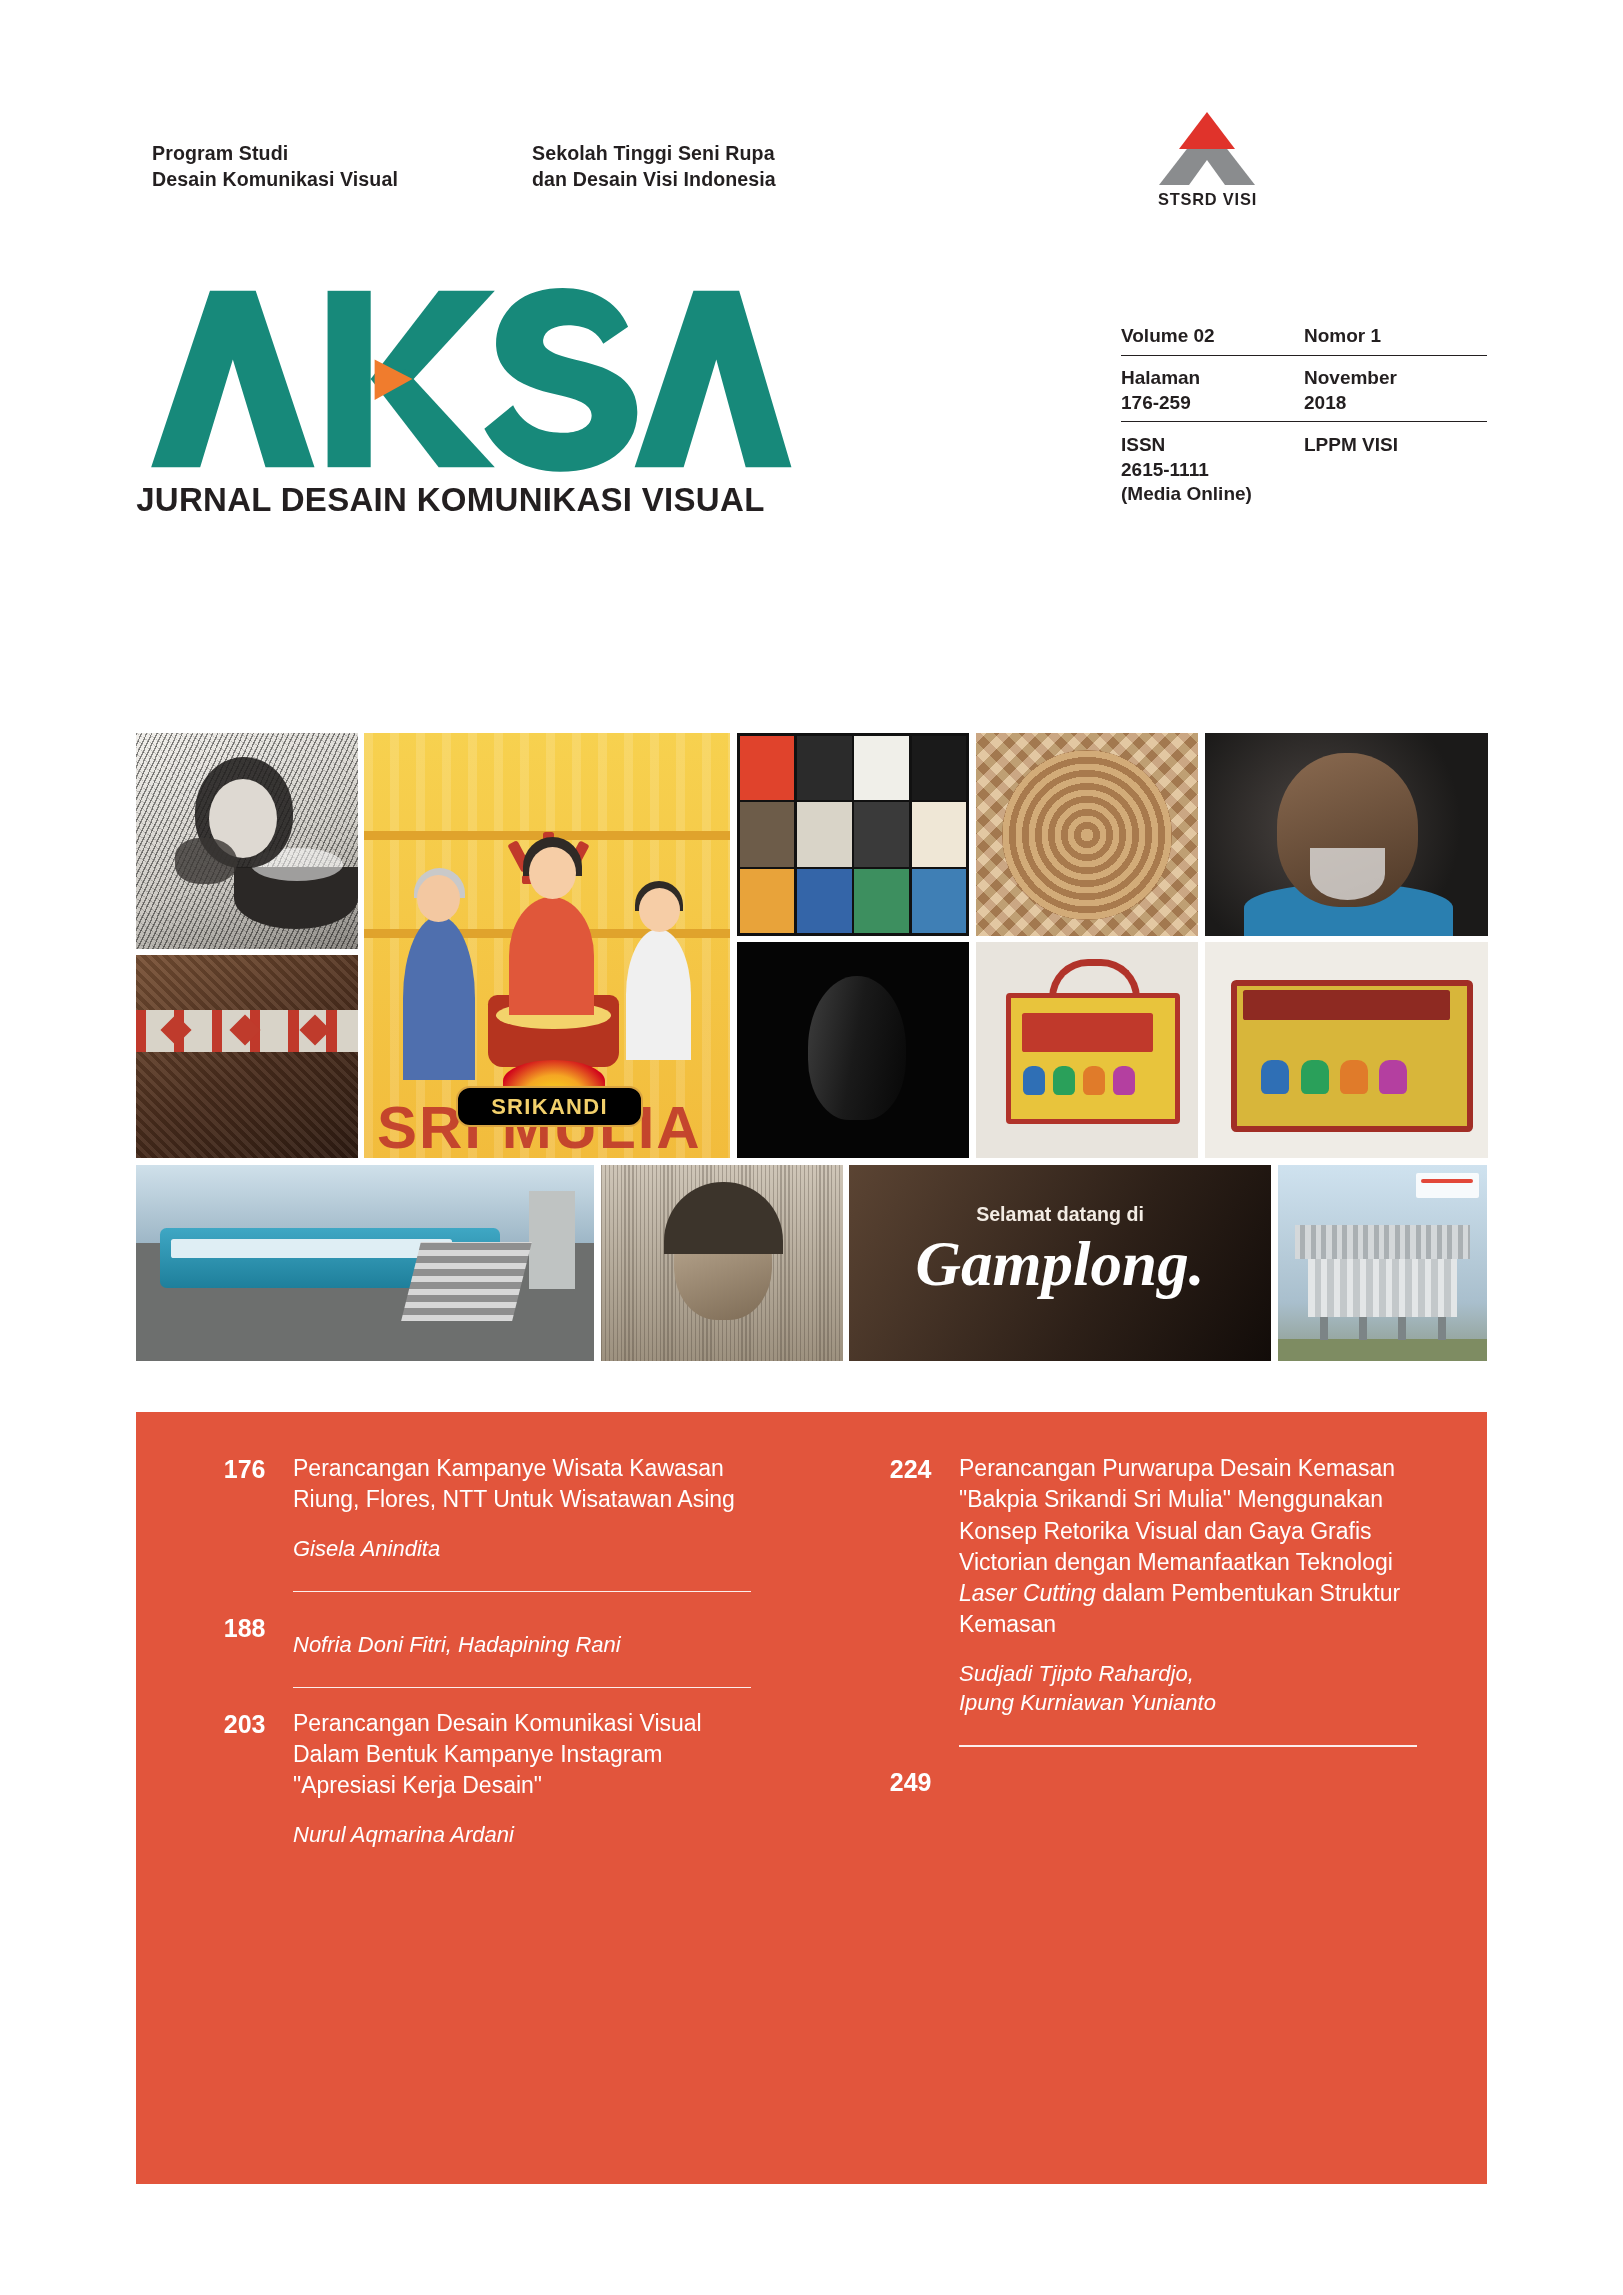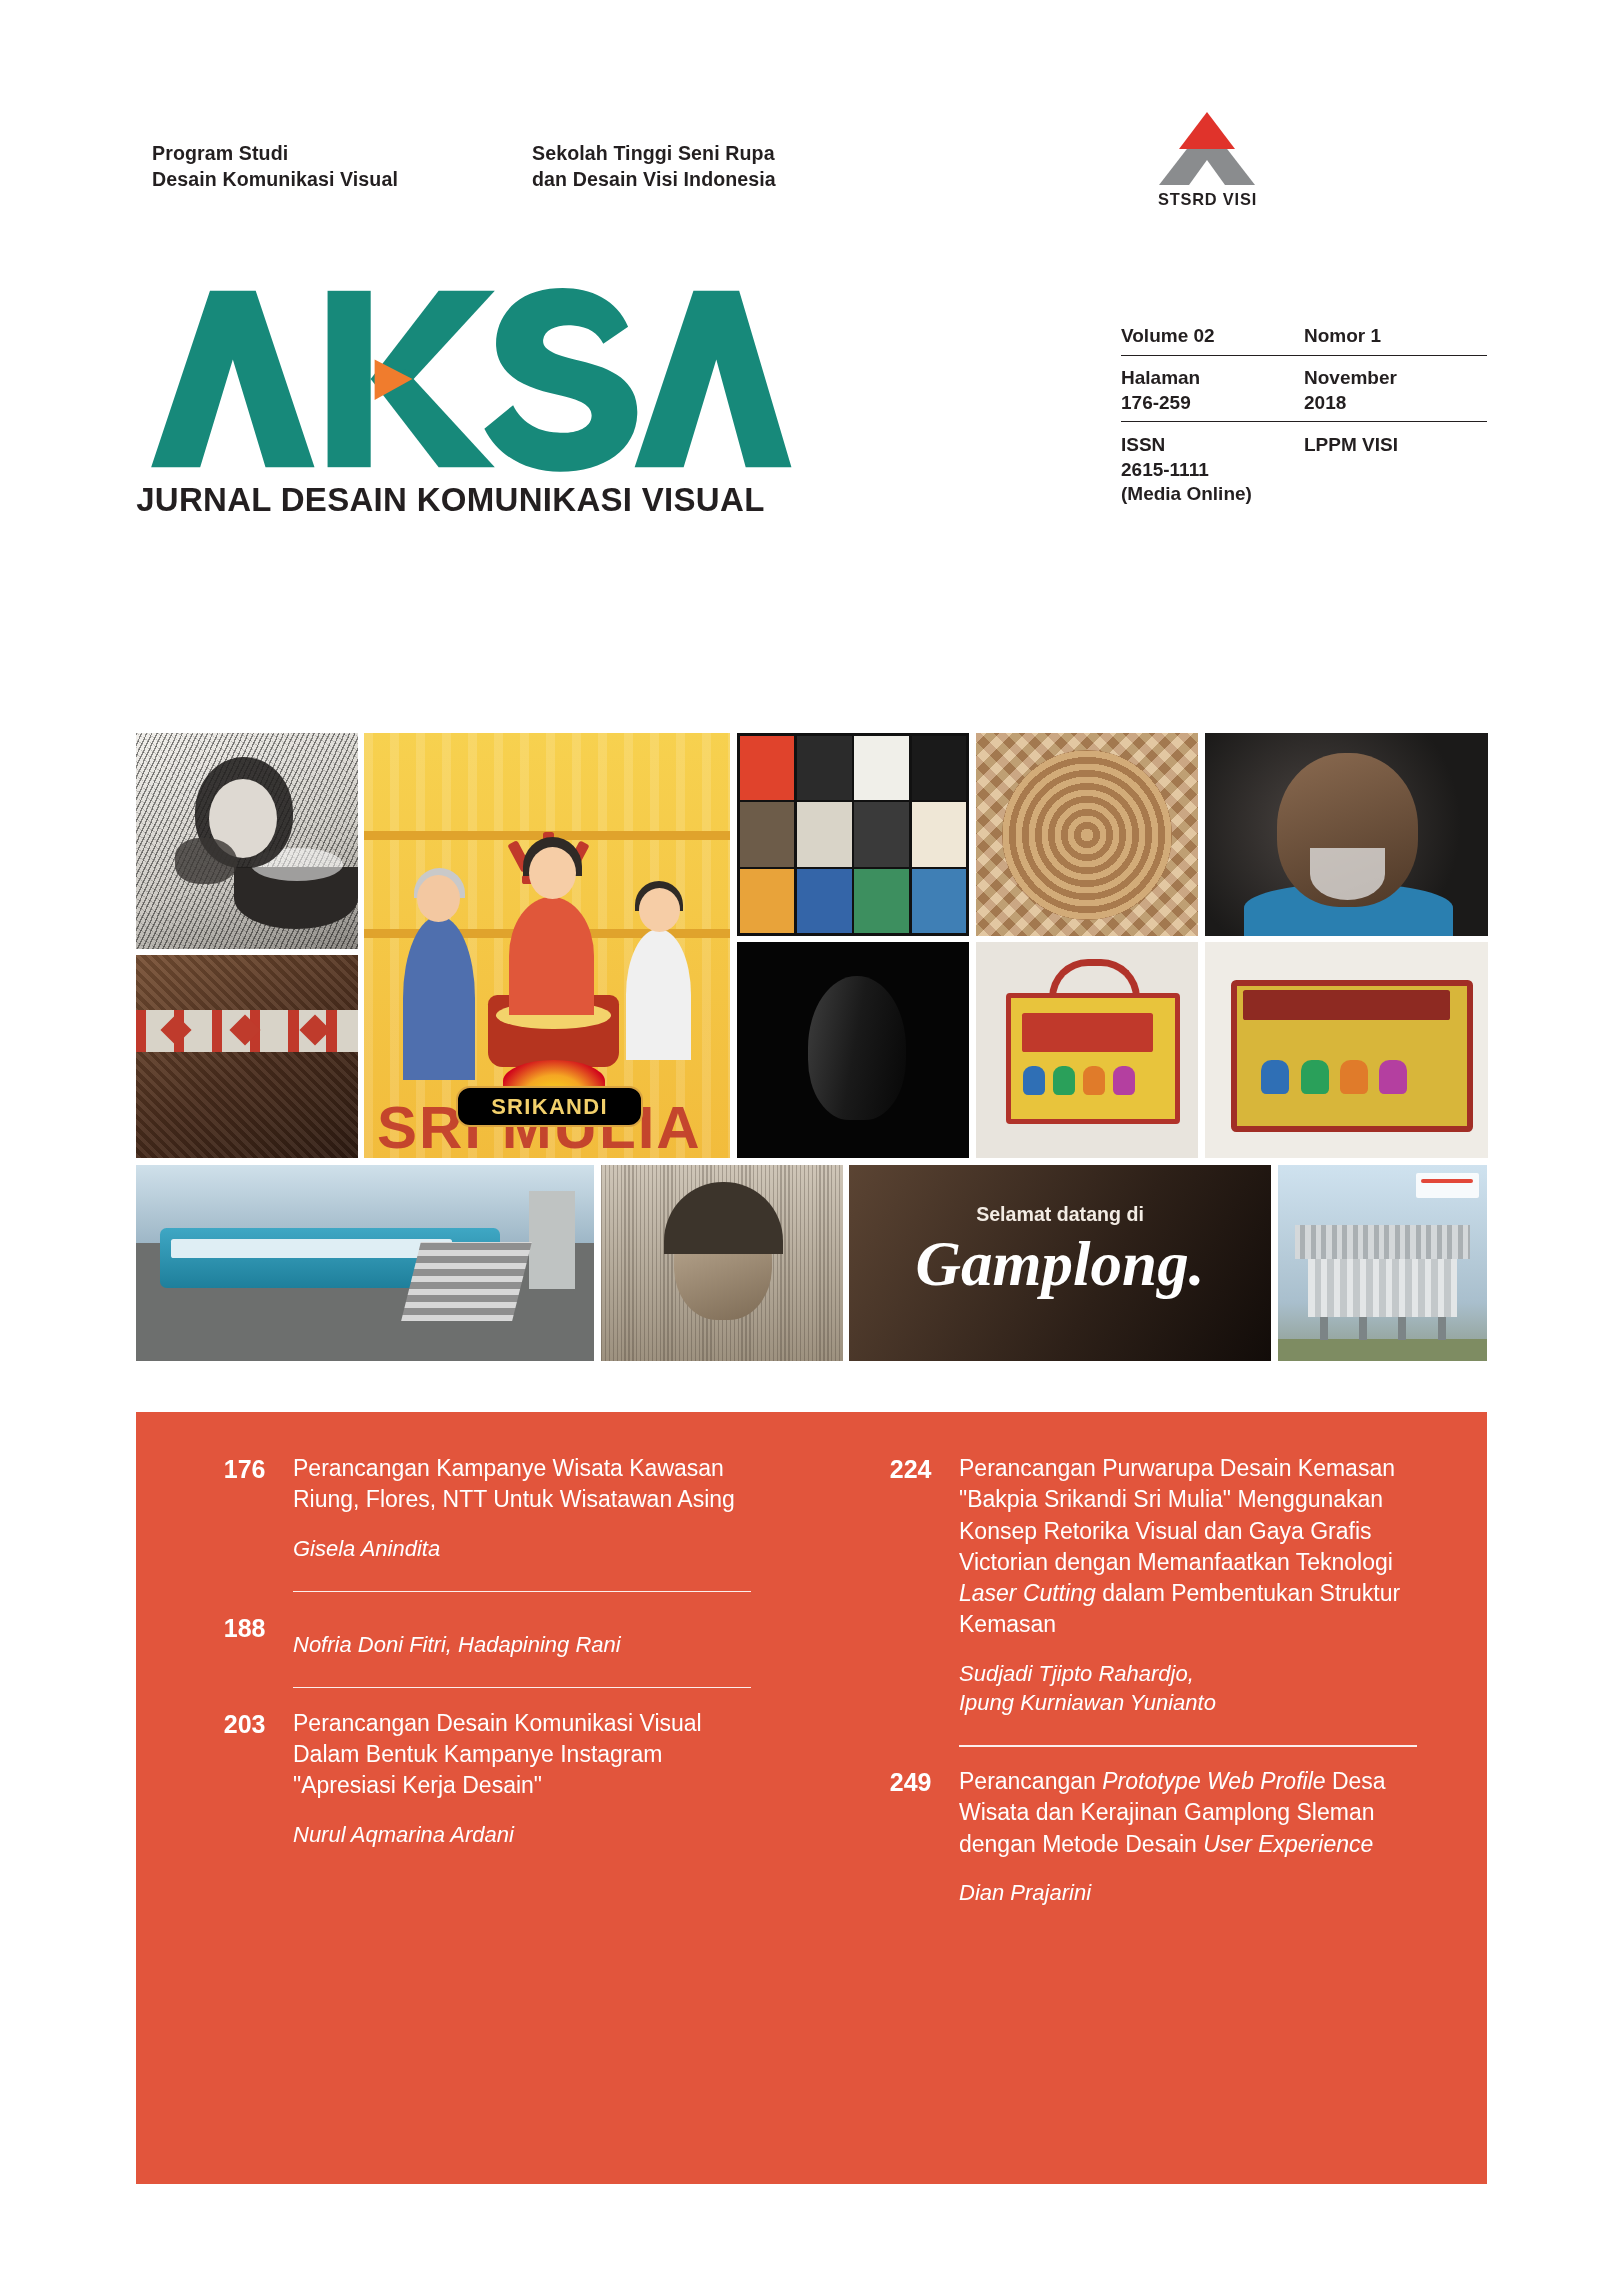--- a/index.html
+++ b/index.html
@@ -634,20 +634,16 @@
       <div class="entry">
         <div class="pg">224</div>
         <div class="body">
           <div class="ttl"><span>Perancangan Purwarupa Desain Kemasan "Bakpia Srikandi Sri Mulia" Menggunakan Konsep Retorika Visual dan Gaya Grafis Victorian dengan Memanfaatkan Teknologi </span><i>Laser Cutting</i><span> dalam Pembentukan Struktur Kemasan</span></div>
           <div class="auth">Sudjadi Tjipto Rahardjo,<br>Ipung Kurniawan Yunianto</div>
         </div>
       </div>
       <div class="rule"></div>
       <div class="entry">
         <div class="pg">249</div>
-        <div class="body">
-          <div class="ttl"><span>Perancangan </span><i>Prototype Web Profile</i><span> Desa Wisata dan Kerajinan Gamplong Sleman dengan Metode Desain </span><i>User Experience</i></div>
-          <div class="auth">Dian Prajarini</div>
-        </div>
       </div>
     </div>
 </div>
 
 
 </body></html>

